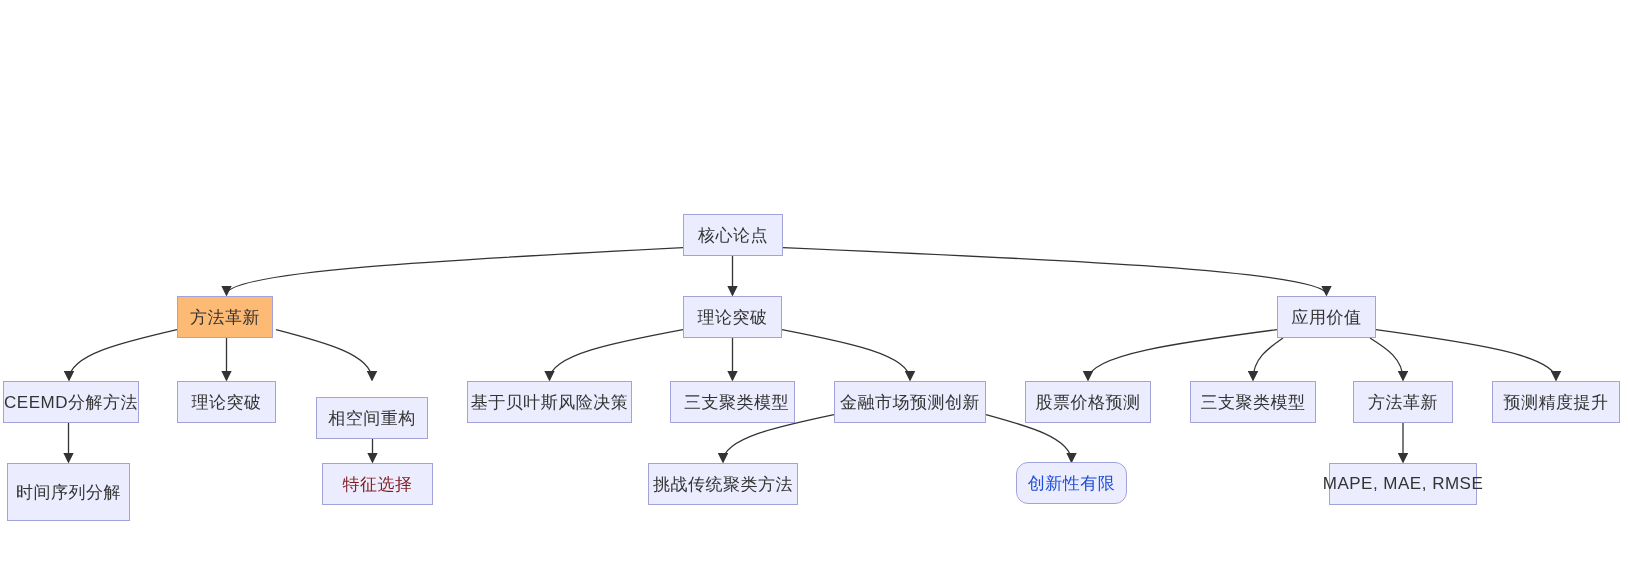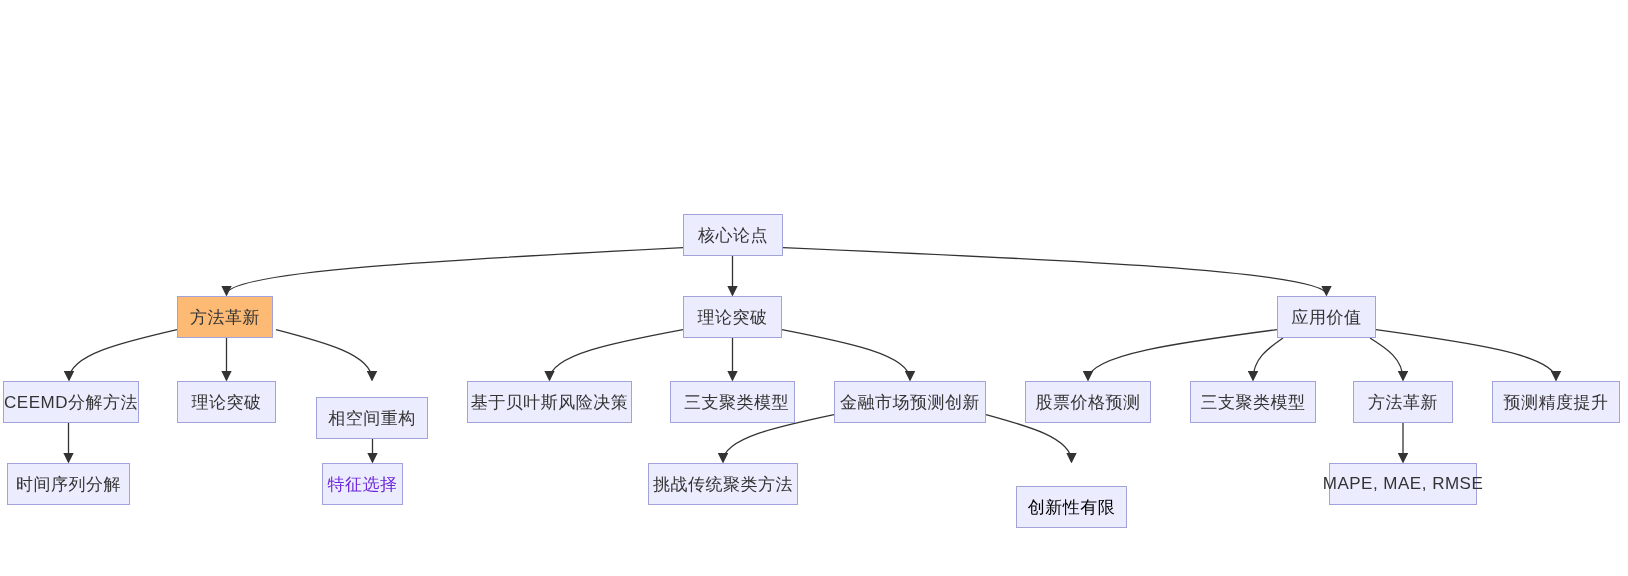--- a/index.html
+++ b/index.html
@@ -75,19 +75,19 @@
       <div class="node" style="left: 3px; top: 381px; width: 136px; height: 42px; background: rgb(236, 236, 255); border-color: rgb(163, 163, 220); color: rgb(51, 51, 51);">CEEMD分解方法</div>
       <div class="node" style="left: 177px; top: 381px; width: 99px; height: 42px; background: rgb(236, 236, 255); border-color: rgb(163, 163, 220); color: rgb(51, 51, 51);">理论突破</div>
       <div class="node" style="left: 316px; top: 381px; width: 112px; height: 42px; background: rgb(236, 236, 255); border-color: rgb(163, 163, 220); color: rgb(51, 51, 51); margin-top: 16px;">相空间重构</div>
       <div class="node" style="left: 467px; top: 381px; width: 165px; height: 42px; background: rgb(236, 236, 255); border-color: rgb(163, 163, 220); color: rgb(51, 51, 51);">基于贝叶斯风险决策</div>
       <div class="node" style="left: 670px; top: 381px; width: 125px; height: 42px; background: rgb(236, 236, 255); border-color: rgb(163, 163, 220); color: rgb(51, 51, 51); padding-left: 8px;">三支聚类模型</div>
       <div class="node" style="left: 834px; top: 381px; width: 152px; height: 42px; background: rgb(236, 236, 255); border-color: rgb(163, 163, 220); color: rgb(51, 51, 51);">金融市场预测创新</div>
       <div class="node" style="left: 1025px; top: 381px; width: 126px; height: 42px; background: rgb(236, 236, 255); border-color: rgb(163, 163, 220); color: rgb(51, 51, 51);">股票价格预测</div>
       <div class="node" style="left: 1190px; top: 381px; width: 126px; height: 42px; background: rgb(236, 236, 255); border-color: rgb(163, 163, 220); color: rgb(51, 51, 51);">三支聚类模型</div>
       <div class="node" style="left: 1353px; top: 381px; width: 100px; height: 42px; background: rgb(236, 236, 255); border-color: rgb(163, 163, 220); color: rgb(51, 51, 51);">方法革新</div>
       <div class="node" style="left: 1492px; top: 381px; width: 128px; height: 42px; background: rgb(236, 236, 255); border-color: rgb(163, 163, 220); color: rgb(51, 51, 51);">预测精度提升</div>
-      <div class="node" style="left: 7px; top: 463px; width: 123px; height: 42px; background: rgb(236, 236, 255); border-color: rgb(163, 163, 220); color: rgb(51, 51, 51);">时间序列分解</div>
-      <div class="node" style="left: 322px; top: 463px; width: 81px; height: 42px; background: rgb(236, 236, 255); border-color: rgb(163, 163, 220); color: #6d28d9;">特征选择</div>
+      <div class="node" style="left: 7px; top: 463px; width: 123px; height: 58px; background: rgb(236, 236, 255); border-color: rgb(163, 163, 220); color: rgb(51, 51, 51);">时间序列分解</div>
+      <div class="node" style="left: 322px; top: 463px; width: 111px; height: 42px; background: rgb(236, 236, 255); border-color: rgb(163, 163, 220); color: #7f1d1d;">特征选择</div>
       <div class="node" style="left: 648px; top: 463px; width: 150px; height: 42px; background: rgb(236, 236, 255); border-color: rgb(163, 163, 220); color: rgb(51, 51, 51); text-align: center;">挑战传统聚类方法</div>
-      <div class="node" style="left: 1016px; top: 486px; width: 111px; height: 42px; background: rgb(236, 236, 255); border-color: rgb(163, 163, 220); color: #000000;">创新性有限</div>
+      <div class="node" style="left: 1016px; top: 462px; width: 111px; height: 42px; background: rgb(236, 236, 255); border-color: rgb(163, 163, 220); color: #1d4ed8; border-radius: 12px;">创新性有限</div>
       <div class="node" style="left: 1329px; top: 463px; width: 148px; height: 42px; background: rgb(236, 236, 255); border-color: rgb(163, 163, 220); color: rgb(51, 51, 51);">MAPE, MAE, RMSE</div>
     </div>
 </div>
 
 </body></html>

